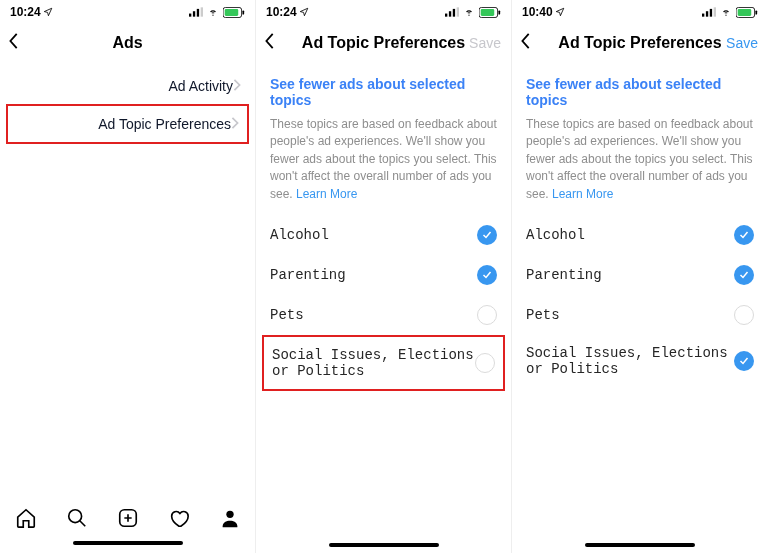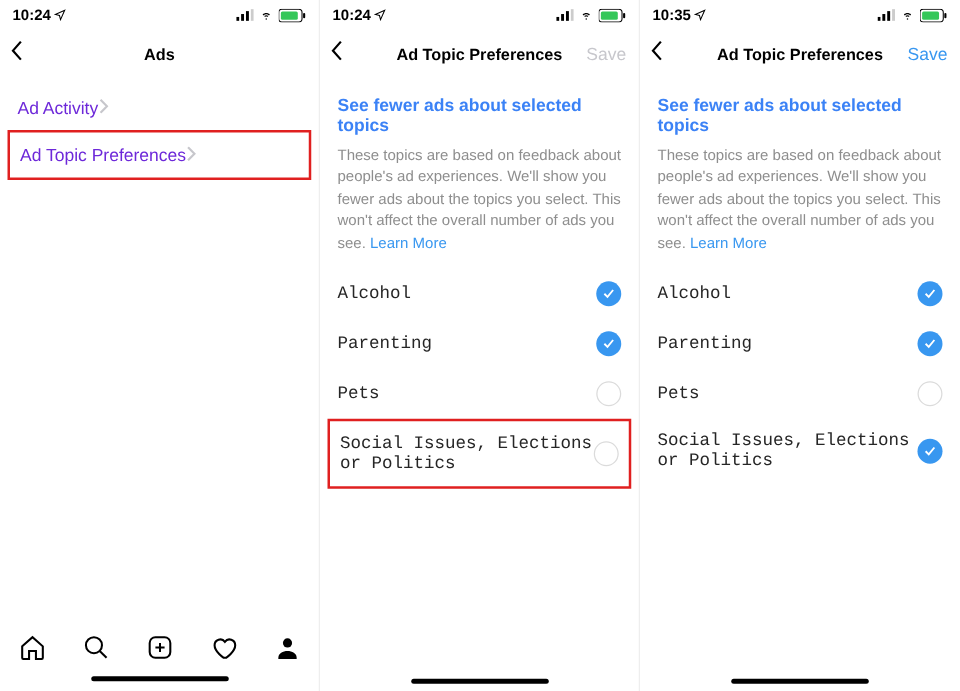--- a/index.html
+++ b/index.html
@@ -8,27 +8,27 @@
   .screen { width: 256px; height: 553px; border-right: 1px solid #eee; display: flex; flex-direction: column; position: relative; background: #fff; }
   .screen:last-child { border-right: none; }
 
   .statusbar { height: 24px; display: flex; align-items: center; justify-content: space-between; padding: 0 10px; font-size: 12px; font-weight: 600; }
   .sb-left { display: flex; align-items: center; gap: 2px; }
   .sb-right { display: flex; align-items: center; gap: 3px; }
   .sb-right svg { display: block; }
 
   .navbar { height: 38px; display: flex; align-items: center; justify-content: center; position: relative; }
   .navbar .back { position: absolute; left: 8px; top: 50%; transform: translateY(-50%); }
-  .navbar .title { font-size: 13px; font-weight: 600; }
+  .navbar .title { font-size: 16px; font-weight: 600; }
   .navbar .action { position: absolute; right: 10px; top: 50%; transform: translateY(-50%); font-size: 14px; font-weight: 500; text-align: center; }
   .save-disabled { color: #c7c7cc; }
   .save-enabled { color: #3897f0; }
 
   .list { padding-top: 6px; }
-  .list-row { display: flex; align-items: center; justify-content: flex-start; padding: 10px 14px; font-size: 14px; color: #6d28d9; }
+  .list-row { display: flex; align-items: center; justify-content: flex-end; padding: 10px 14px; font-size: 14px; color: #0f172a; }
   .list-row .chev { color: #c7c7cc; }
   .highlight-box { border: 2px solid #e02020; margin: 0 6px; }
   .highlight-box .list-row { padding-left: 8px; padding-right: 8px; }
 
   .section-title { font-size: 14px; font-weight: 700; padding: 14px 14px 8px 14px; color: #3b82f6; }
   .section-desc { font-size: 12px; color: #8e8e8e; padding: 0 14px 4px 14px; line-height: 1.45; }
   .section-desc .link { color: #3897f0; }
 
   .topic-row { display: flex; align-items: center; justify-content: space-between; padding: 10px 14px; font-size: 14px; color: #262626; font-family: Liberation Mono, monospace; }
   .check { width: 20px; height: 20px; border-radius: 50%; flex: 0 0 20px; display: flex; align-items: center; justify-content: center; }
@@ -211,21 +211,21 @@
         </div>
       </div>
     </div>
 
     <div class="only-indicator"></div>
   </div>
 
   <div class="screen">
     <div class="statusbar">
       <div class="sb-left">
-        <span>10:35</span>
+        <span>10:40</span>
         <svg width="10" height="10" viewBox="0 0 24 24" fill="none" stroke="#000" stroke-width="2">
             <path d="M3 11l18-8-8 18-2-8-8-2z"></path>
           </svg>
       </div>
       <div class="sb-right">
         <svg width="14" height="10" viewBox="0 0 18 12">
             <rect x="0" y="8" width="3" height="4" fill="#000"></rect>
             <rect x="5" y="5" width="3" height="7" fill="#000"></rect>
             <rect x="10" y="2" width="3" height="10" fill="#000"></rect>
             <rect x="15" y="0" width="3" height="12" fill="#ccc"></rect>

